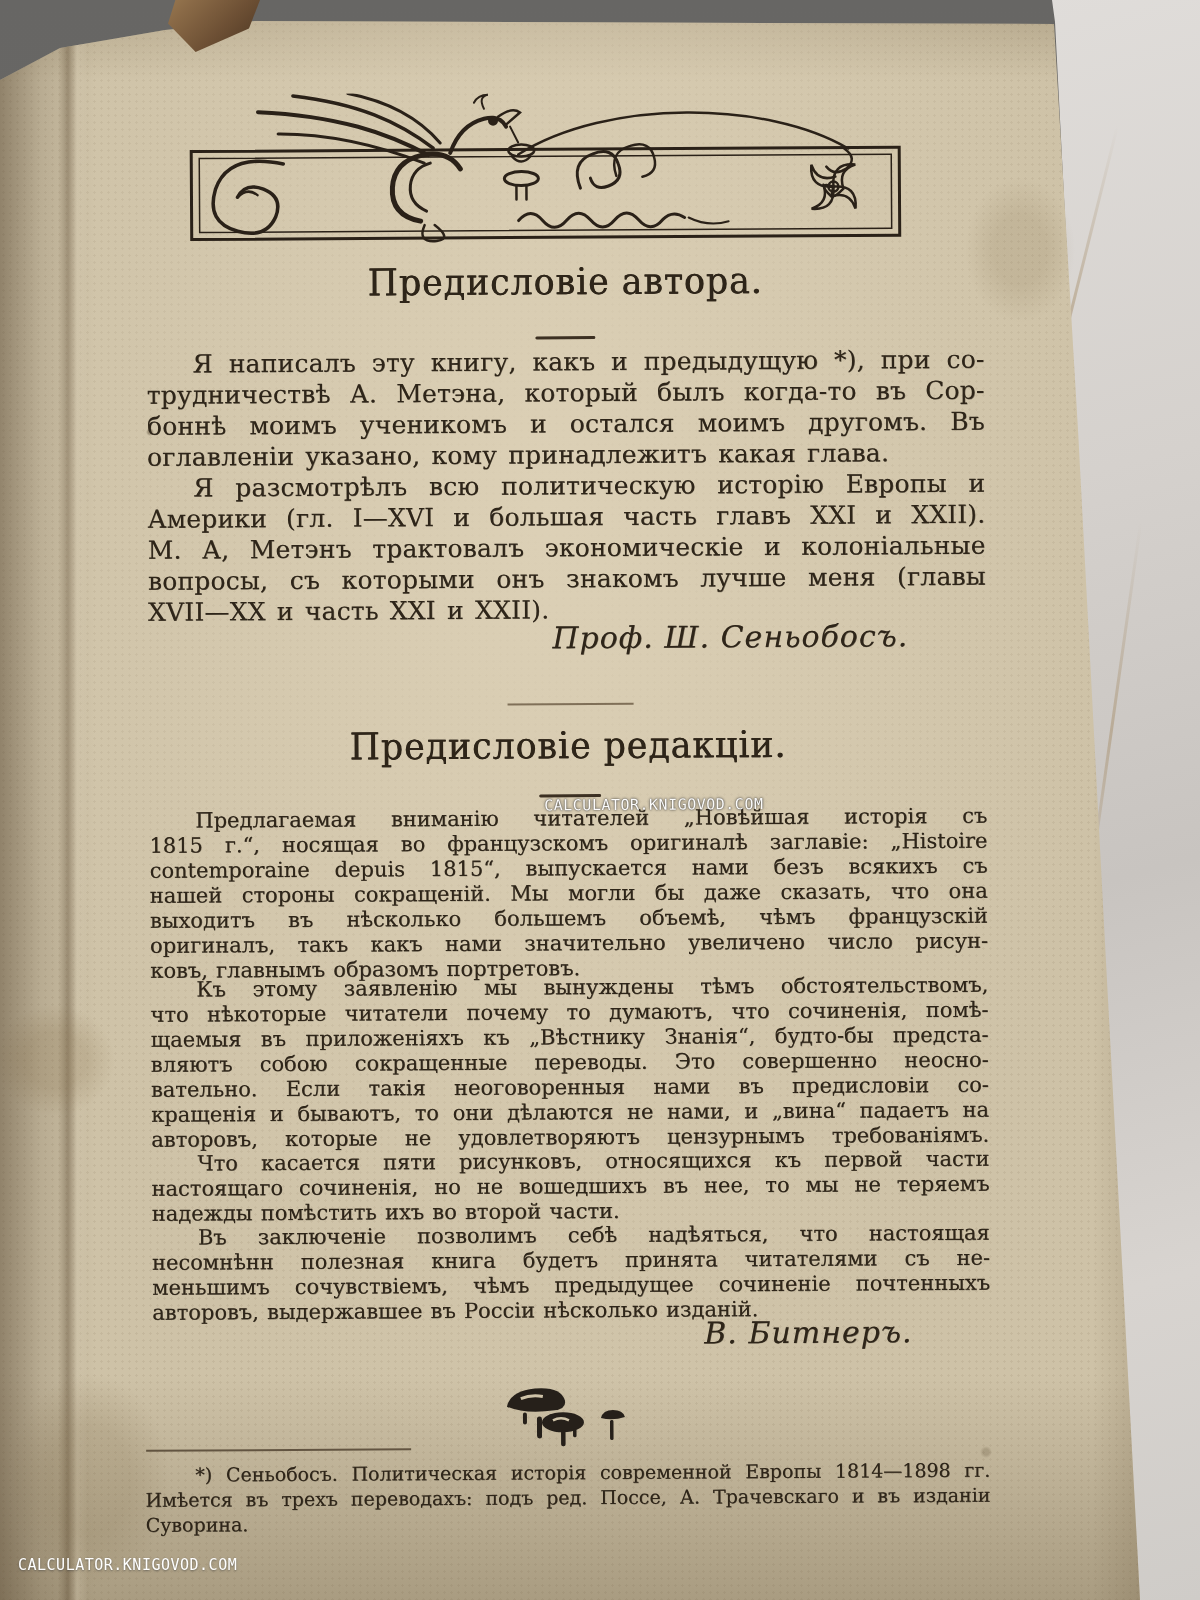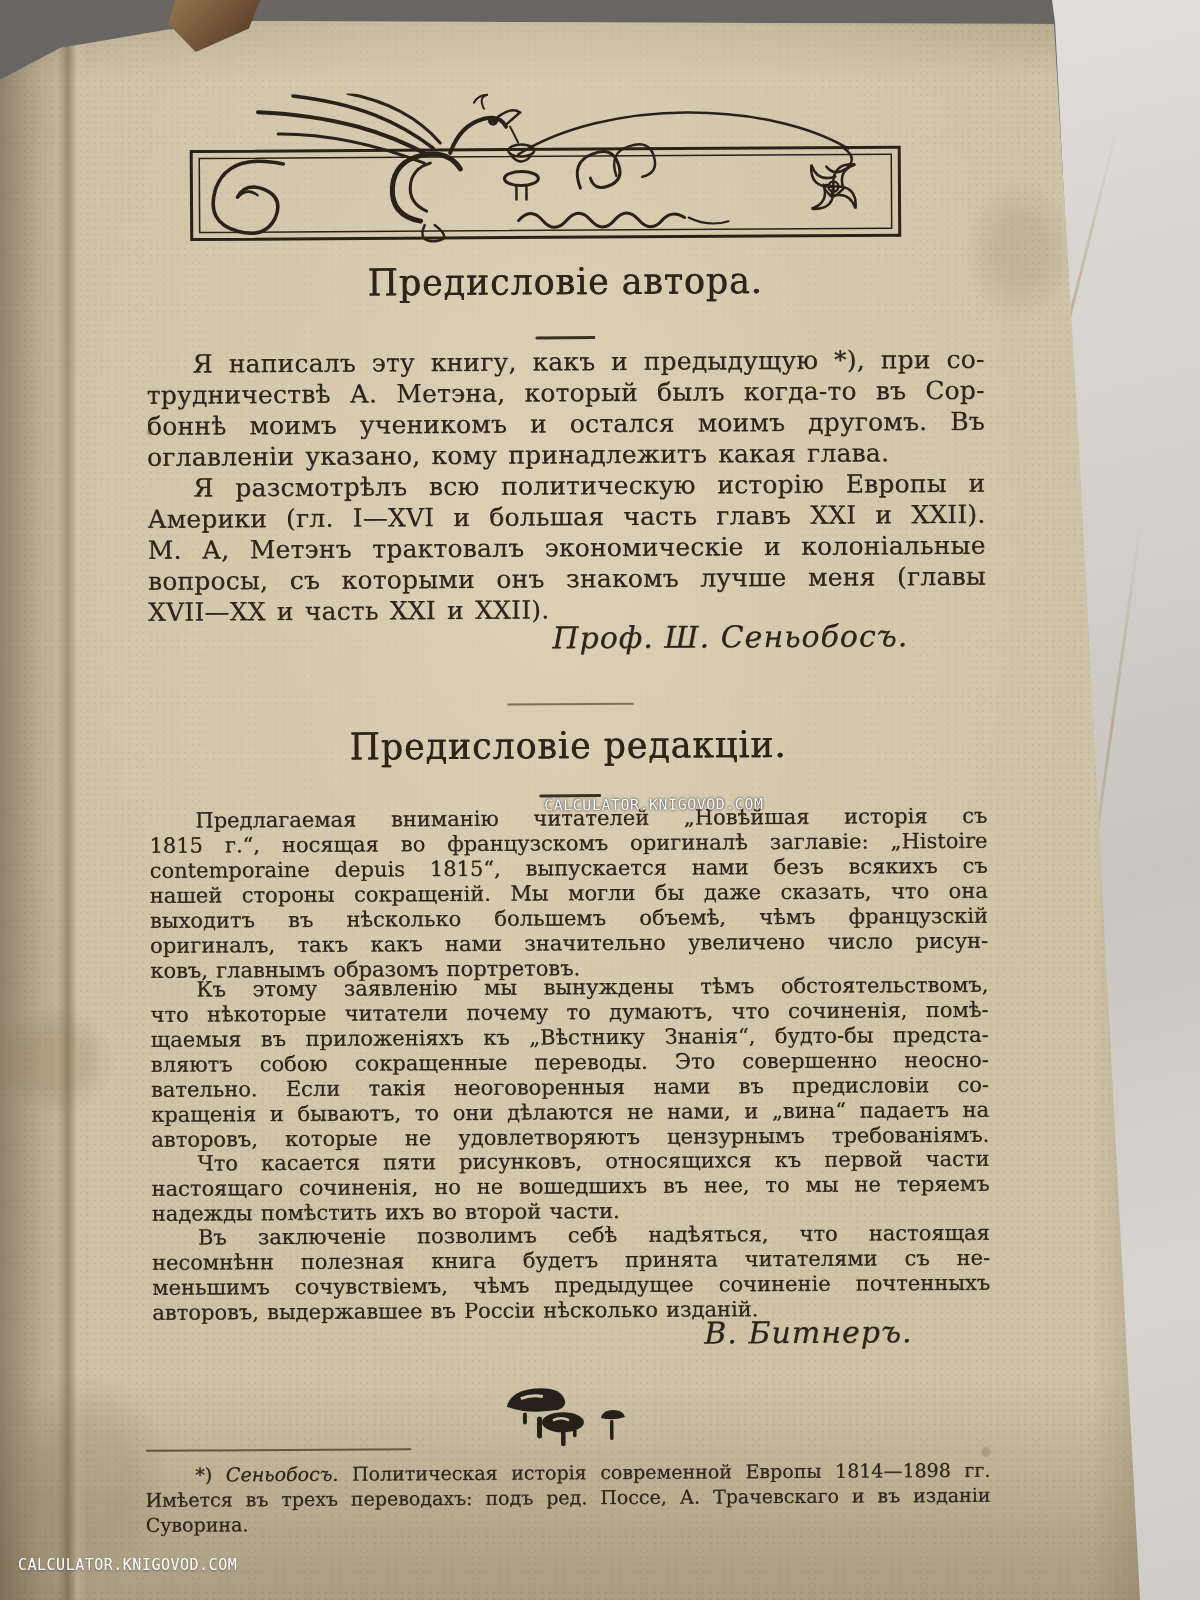--- a/index.html
+++ b/index.html
@@ -44,21 +44,21 @@
   .para{left:148px;width:838px;}
   .pa{font-size:25px;line-height:31px;word-spacing:3px;letter-spacing:.2px;}
   .pb{font-size:21px;line-height:25px;word-spacing:1.5px;}
   .ln{text-align:justify;}
   .j{text-align-last:justify;}
   .last{text-align-last:left;}
   .ind{text-indent:46px;}
   .sig{left:148px;width:760px;text-align:right;font-style:italic;font-size:30px;letter-spacing:1px;}
   .fn{left:140px;width:845px;font-size:19px;line-height:25px;word-spacing:1px;}
   .fn .ind{text-indent:50px;}
-  .it{font-style:italic;}
+  .it{}
   .wm{font-family:"DejaVu Sans Mono",monospace;color:#ffffff;letter-spacing:.5px;white-space:nowrap;}
   #wm-mid{left:543px;top:796px;font-size:15px;opacity:.95;
           text-shadow:0 0 3px rgba(45,45,45,.95),0 0 1px rgba(45,45,45,.9);z-index:9;}
   #wm-bl{left:18px;top:1556px;font-size:15px;text-shadow:0 1px 2px rgba(60,60,60,.6);z-index:9;}
   svg .st{stroke:#2a2118;fill:none;stroke-linecap:round;}
 </style>
 </head>
 <body>
 
 <div id="stage">

